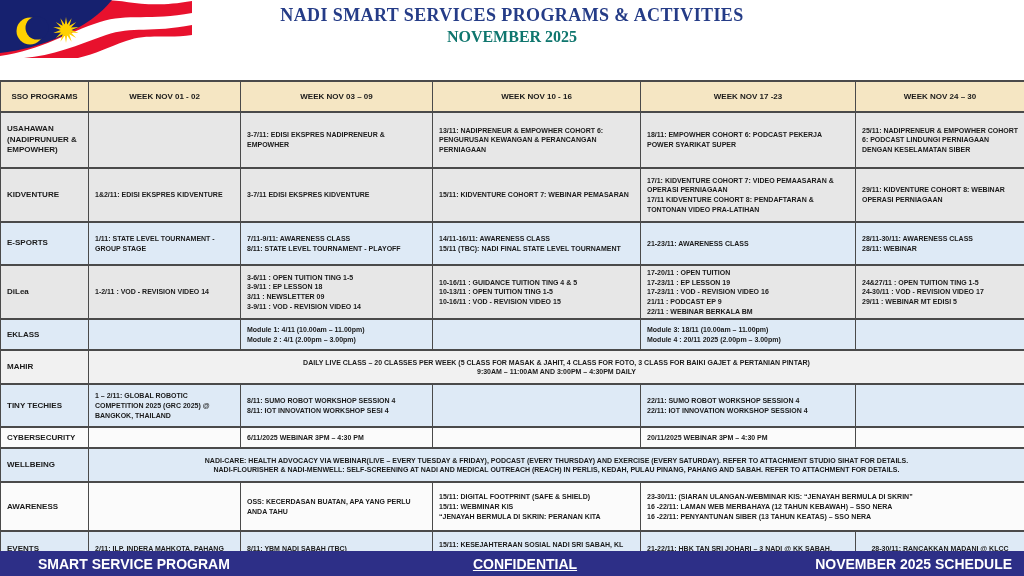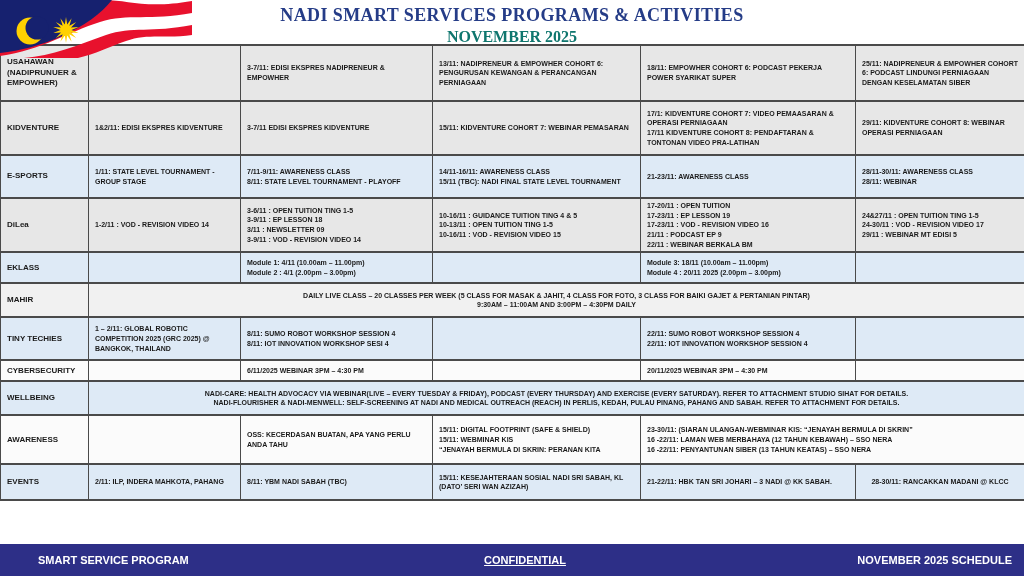--- a/index.html
+++ b/index.html
@@ -1,34 +1,34 @@
 <!DOCTYPE html>
 <html><head>
 <meta charset="utf-8">
 <style>
   html,body{margin:0;padding:0;background:#ffffff;}
   #page{position:relative;width:1024px;height:576px;background:#ffffff;overflow:hidden;
         font-family:"Liberation Sans",sans-serif;}
   
-  #hdr{position:relative;width:1024px;height:44px;}
+  #hdr{position:relative;width:1024px;height:80px;}
   #flag{position:absolute;left:0;top:0;}
   #titles{position:absolute;left:0;top:4px;width:1024px;text-align:center;}
   .title{font-family:"Liberation Serif",serif;font-weight:bold;font-size:18px;letter-spacing:.4px;color:#253C87;line-height:1.25;}
   .subtitle{font-family:"Liberation Serif",serif;font-weight:bold;font-size:16px;color:#0f766e;line-height:1.2;}
   
   table{border-collapse:collapse;table-layout:fixed;width:1024px;}
   td{border:1px solid #4a4a4a;border-top-width:2px;border-bottom-width:2px;
      vertical-align:middle;color:#1a1a1a;overflow:hidden;}
   .hcell{background:#F5E6C3;font-weight:bold;font-size:8px;text-align:center;height:25px;padding:2px 3px;}
   .label-cell{font-weight:bold;font-size:8px;padding:2px 4px 2px 6px;white-space:pre-line;line-height:1.3;}
   .data-cell{font-weight:bold;font-size:7px;line-height:1.38;padding:2px 6px;white-space:pre-line;text-align:left;}
   .data-cell.center{text-align:center;}
   
-  #ftr{position:absolute;left:0;bottom:0;width:1024px;height:32px;background:#2D2F87;color:#ffffff;
-       display:flex;align-items:center;font-weight:bold;font-size:11px;}
+  #ftr{position:absolute;left:0;bottom:0;width:1024px;height:25px;background:#2D2F87;color:#ffffff;
+       display:flex;align-items:center;font-weight:bold;font-size:14px;}
   #ftr .l{flex:1;padding-left:38px;text-align:left;}
   #ftr .c{flex:1;text-align:center;text-decoration:underline;}
   #ftr .r{flex:1;padding-right:12px;text-align:right;}
 </style>
 </head>
 <body>
 
 <div id="page">
 
   <div id="hdr">
@@ -53,20 +53,28 @@
   <table>
     <colgroup>
       <col style="width:88px">
         <col style="width:152px">
         <col style="width:192px">
       <col style="width:208px">
         <col style="width:215px">
         <col style="width:169px">
     </colgroup>
     <tbody>
+        <tr>
+          <td class="hcell">SSO PROGRAMS</td>
+          <td class="hcell">WEEK NOV 01 - 02</td>
+          <td class="hcell">WEEK NOV 03 – 09</td>
+          <td class="hcell">WEEK NOV  10 - 16</td>
+          <td class="hcell">WEEK NOV 17 -23</td>
+          <td class="hcell">WEEK NOV  24 – 30</td>
+        </tr>
         <tr style="height: 56px; background: rgb(231, 231, 231);">
           <td class="label-cell">USAHAWAN
 (NADIPRUNUER &amp;
 EMPOWHER)</td>
           <td class="data-cell"></td>
           <td class="data-cell">3-7/11: EDISI EKSPRES NADIPRENEUR &amp; EMPOWHER</td>
           <td class="data-cell">13/11: NADIPRENEUR &amp; EMPOWHER COHORT 6: PENGURUSAN KEWANGAN &amp; PERANCANGAN PERNIAGAAN</td>
           <td class="data-cell">18/11: EMPOWHER COHORT 6: PODCAST PEKERJA POWER SYARIKAT SUPER</td>
           <td class="data-cell">25/11: NADIPRENEUR &amp; EMPOWHER COHORT 6: PODCAST LINDUNGI PERNIAGAAN DENGAN KESELAMATAN SIBER</td>
         </tr>

